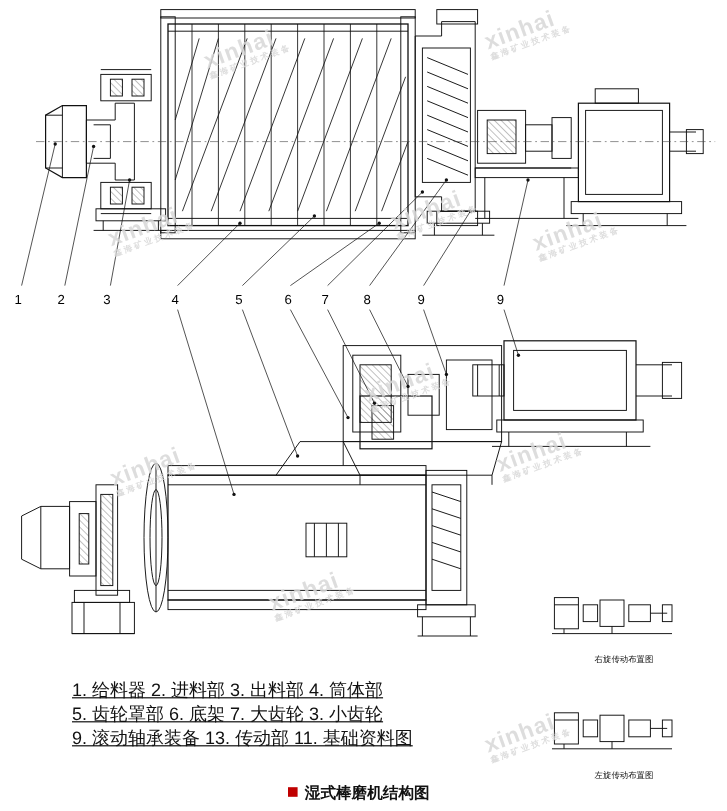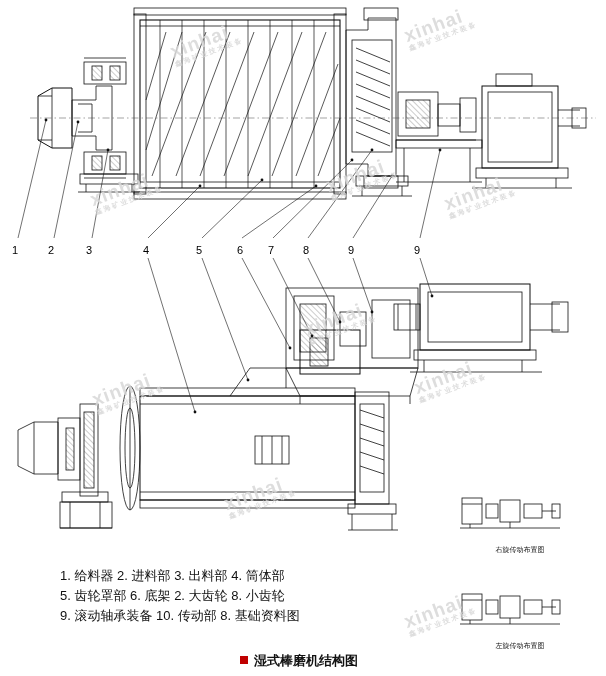--- a/index.html
+++ b/index.html
@@ -34,24 +34,25 @@
     position:absolute;
     font-size:11px;
     color:#000;
     font-family:"Liberation Sans", sans-serif;
   }
 
   
   .caption{
     position:absolute;
     left:60px;top:566px;width:470px;
-    font-size:13px;
+    font-size:15px;
     line-height:20px;
     color:#111;
     text-align:left;
+    text-decoration:underline;
   }
   .caption div{white-space:nowrap;}
 
   .title-row{
     position:absolute;
     left:0;top:652px;width:598px;
     text-align:center;
     font-size:13px;
     color:#111;
   }
@@ -414,21 +415,21 @@
   <div class="leader-num" style="left:268px;top:244px;">7</div>
   <div class="leader-num" style="left:303px;top:244px;">8</div>
   <div class="leader-num" style="left:348px;top:244px;">9</div>
   <div class="leader-num" style="left:414px;top:244px;">9</div>
 
   <div class="sub-label" style="left:470px;top:545px;width:100px;">右旋传动布置图</div>
   <div class="sub-label" style="left:470px;top:641px;width:100px;">左旋传动布置图</div>
 
   <div class="caption">
     <div>1. 给料器  2. 进料部  3. 出料部  4. 筒体部</div>
-    <div>5. 齿轮罩部  6. 底架  2. 大齿轮  8. 小齿轮</div>
-    <div>9. 滚动轴承装备  10. 传动部  8. 基础资料图</div>
+    <div>5. 齿轮罩部  6. 底架  7. 大齿轮  3. 小齿轮</div>
+    <div>9. 滚动轴承装备  13. 传动部  11. 基础资料图</div>
   </div>
 
   <div class="title-row">
     <span class="sq"></span><span class="t">湿式棒磨机结构图</span>
   </div>
 
 </div>
 
 </body></html>

